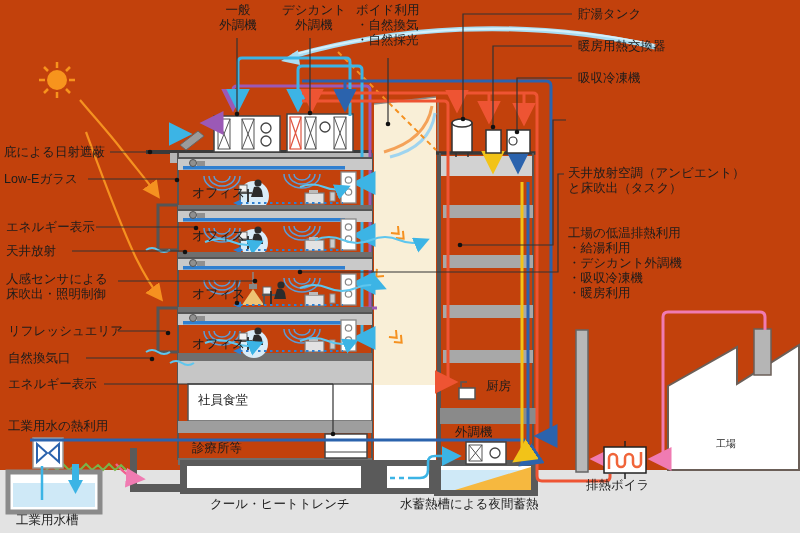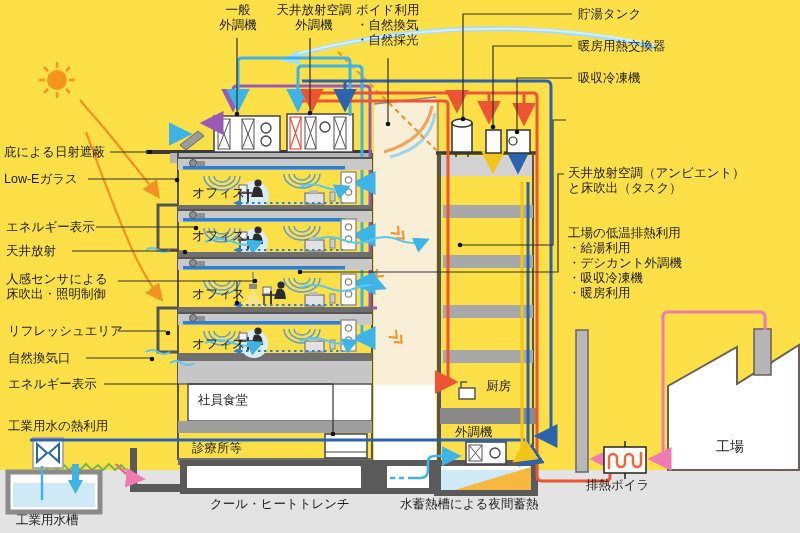--- a/index.html
+++ b/index.html
@@ -1,20 +1,20 @@
 <!DOCTYPE html>
 <html><head>
 <meta charset="utf-8">
 <style>
   html,body{margin:0;padding:0;background:#fff;}
-  #canvas{position:relative;width:800px;height:533px;background:#fde047;overflow:hidden;
+  #canvas{position:relative;width:800px;height:533px;background:#c2410c;overflow:hidden;
           font-family:"Liberation Sans","DejaVu Sans",sans-serif;}
   #art{position:absolute;left:0;top:0;}
   .lbl{position:absolute;font-size:12.5px;color:#1c1c1c;white-space:pre-line;line-height:1.2;z-index:5;}
-  .lbl.big{font-size:14px;}
+  .lbl.big{font-size:10px;}
   .lbl.ctr{text-align:center;}
 </style>
 </head>
 <body>
 
 <div id="canvas">
 
 <svg id="art" width="800" height="533" viewBox="0 0 800 533">
   <defs>
     <marker id="mCyan" markerWidth="9" markerHeight="9" refX="6.5" refY="4" orient="auto">
@@ -452,21 +452,21 @@
     <circle cx="463" cy="119" r="2.3"></circle>
         <circle cx="493" cy="127" r="2.3"></circle>
     <circle cx="517" cy="132" r="2.3"></circle>
         <circle cx="460" cy="245" r="2.3"></circle>
     <circle cx="300" cy="272" r="2.3"></circle>
   </g>
 </svg>
 
 <div class="lbl ctr" style="left:210px;top:3px;width:56px">一般
 外調機</div>
-<div class="lbl ctr" style="left:276px;top:3px;width:76px">天井放射空調
+<div class="lbl ctr" style="left:276px;top:3px;width:76px">デシカント
 外調機</div>
 <div class="lbl" style="left:356px;top:3px;width:84px">ボイド利用
 ・自然換気
 ・自然採光</div>
 <div class="lbl" style="left:578px;top:7px">貯湯タンク</div>
 <div class="lbl" style="left:578px;top:39px">暖房用熱交換器</div>
 <div class="lbl" style="left:578px;top:71px">吸収冷凍機</div>
 
 <div class="lbl" style="left:568px;top:166px;width:228px">天井放射空調（アンビエント）
 と床吹出（タスク）</div>

